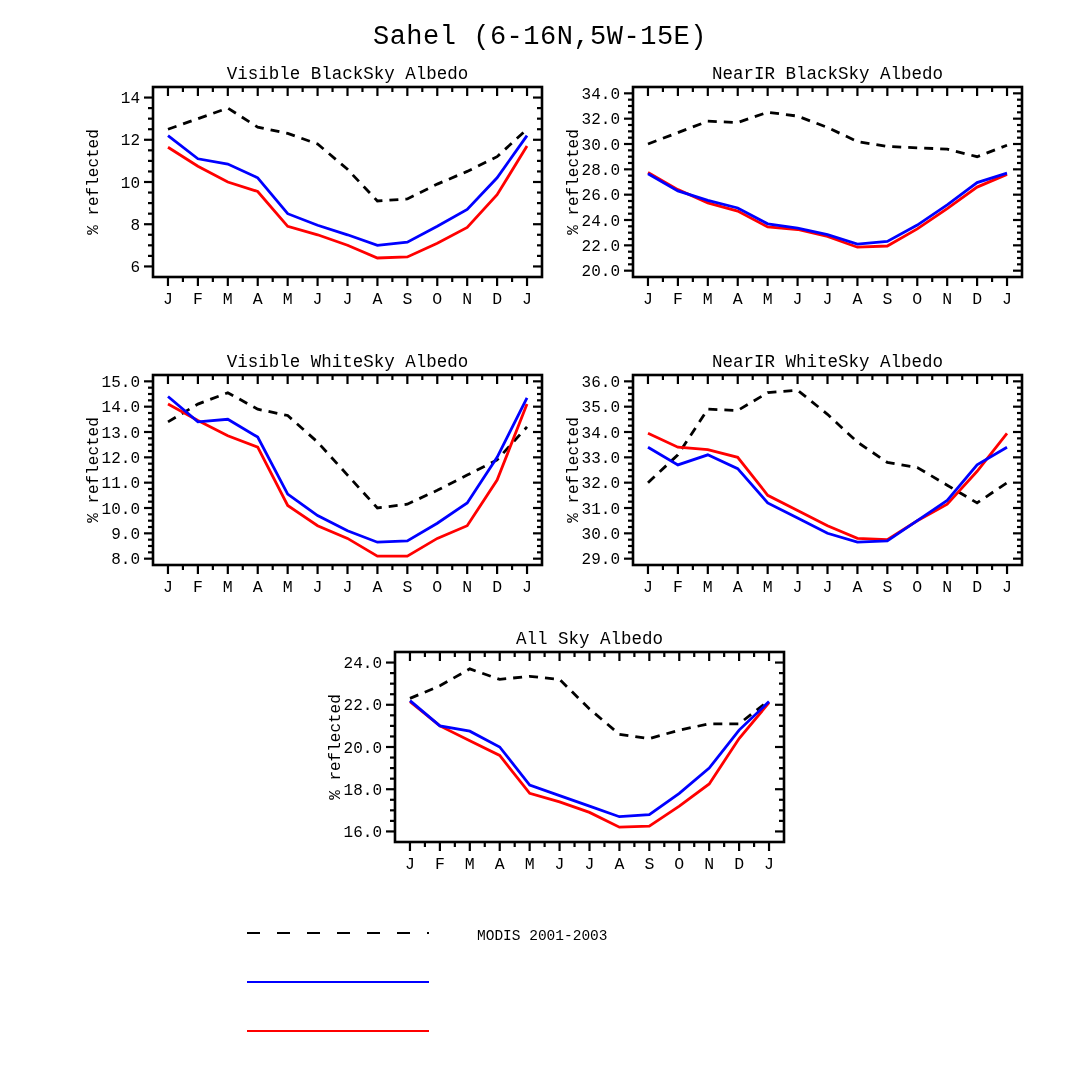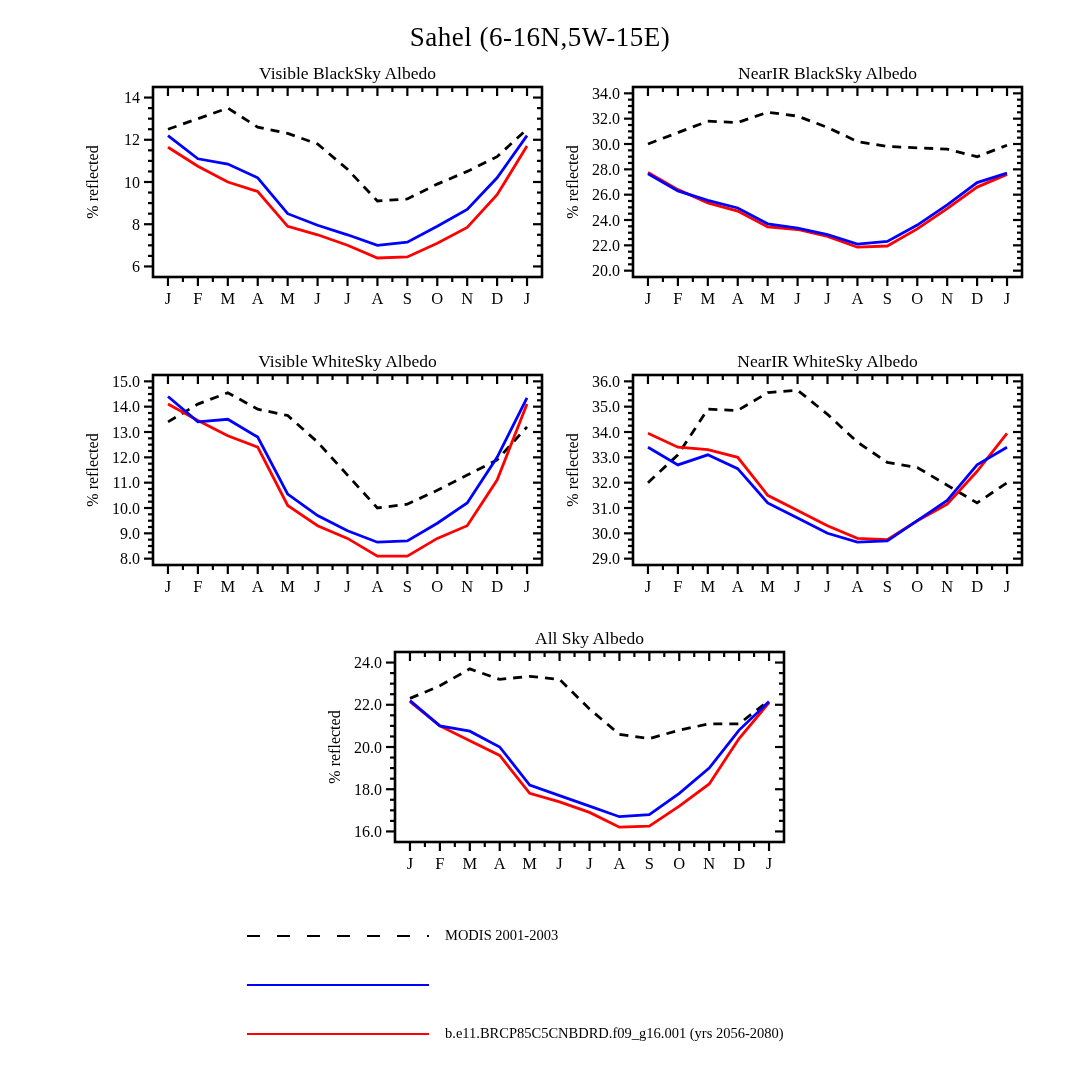--- a/index.html
+++ b/index.html
@@ -1,27 +1,27 @@
 <!DOCTYPE html>
 <html><head>
 <meta charset="utf-8">
 <style>
   html,body{margin:0;padding:0;background:#ffffff;}
   .fig{
     position:relative;width:1080px;height:1080px;background:#ffffff;
-    font-family:Liberation Serif, serif;color:#000;
+    font-family:Liberation Mono, monospace;color:#000;
     overflow:hidden;
   }
   .main-title{
     position:absolute;left:0;top:22px;width:1080px;text-align:center;
     font-size:27px;letter-spacing:0.5px;
   }
   .panel{position:absolute;}
   .legend{position:absolute;left:247px;top:928px;width:700px;}
-  .legend-row{display:flex;align-items:center;height:15px;margin-bottom:34px;}
+  .legend-row{display:flex;height:15px;margin-bottom:34px;gap:32px;}
   .legend-sample{width:182px;height:10px;flex:0 0 182px;}
   .legend-label{margin-left:16px;font-size:14.5px;white-space:nowrap;}
 </style>
 </head>
 <body>
 
 <div class="fig">
   <div class="main-title">Sahel (6-16N,5W-15E)</div>
 
   <svg class="panel" style="left:75px;top:62px;" width="470" height="258" viewBox="0 0 470 258">
@@ -665,16 +665,15 @@
     </div>
     <div class="legend-row">
       <svg class="legend-sample" viewBox="0 0 182 10">
           <line x1="0" y1="5" x2="182" y2="5" stroke="#0000ff" stroke-width="2.2"></line>
         </svg>
     </div>
     <div class="legend-row">
       <svg class="legend-sample" viewBox="0 0 182 10">
           <line x1="0" y1="5" x2="182" y2="5" stroke="#ff0000" stroke-width="2.2"></line>
         </svg>
-      <span class="legend-label">b.e11.BRCP85C5CNBDRD.f09_g16.001 (yrs 2056-2080)</span>
     </div>
   </div>
 </div>
 
 </body></html>

